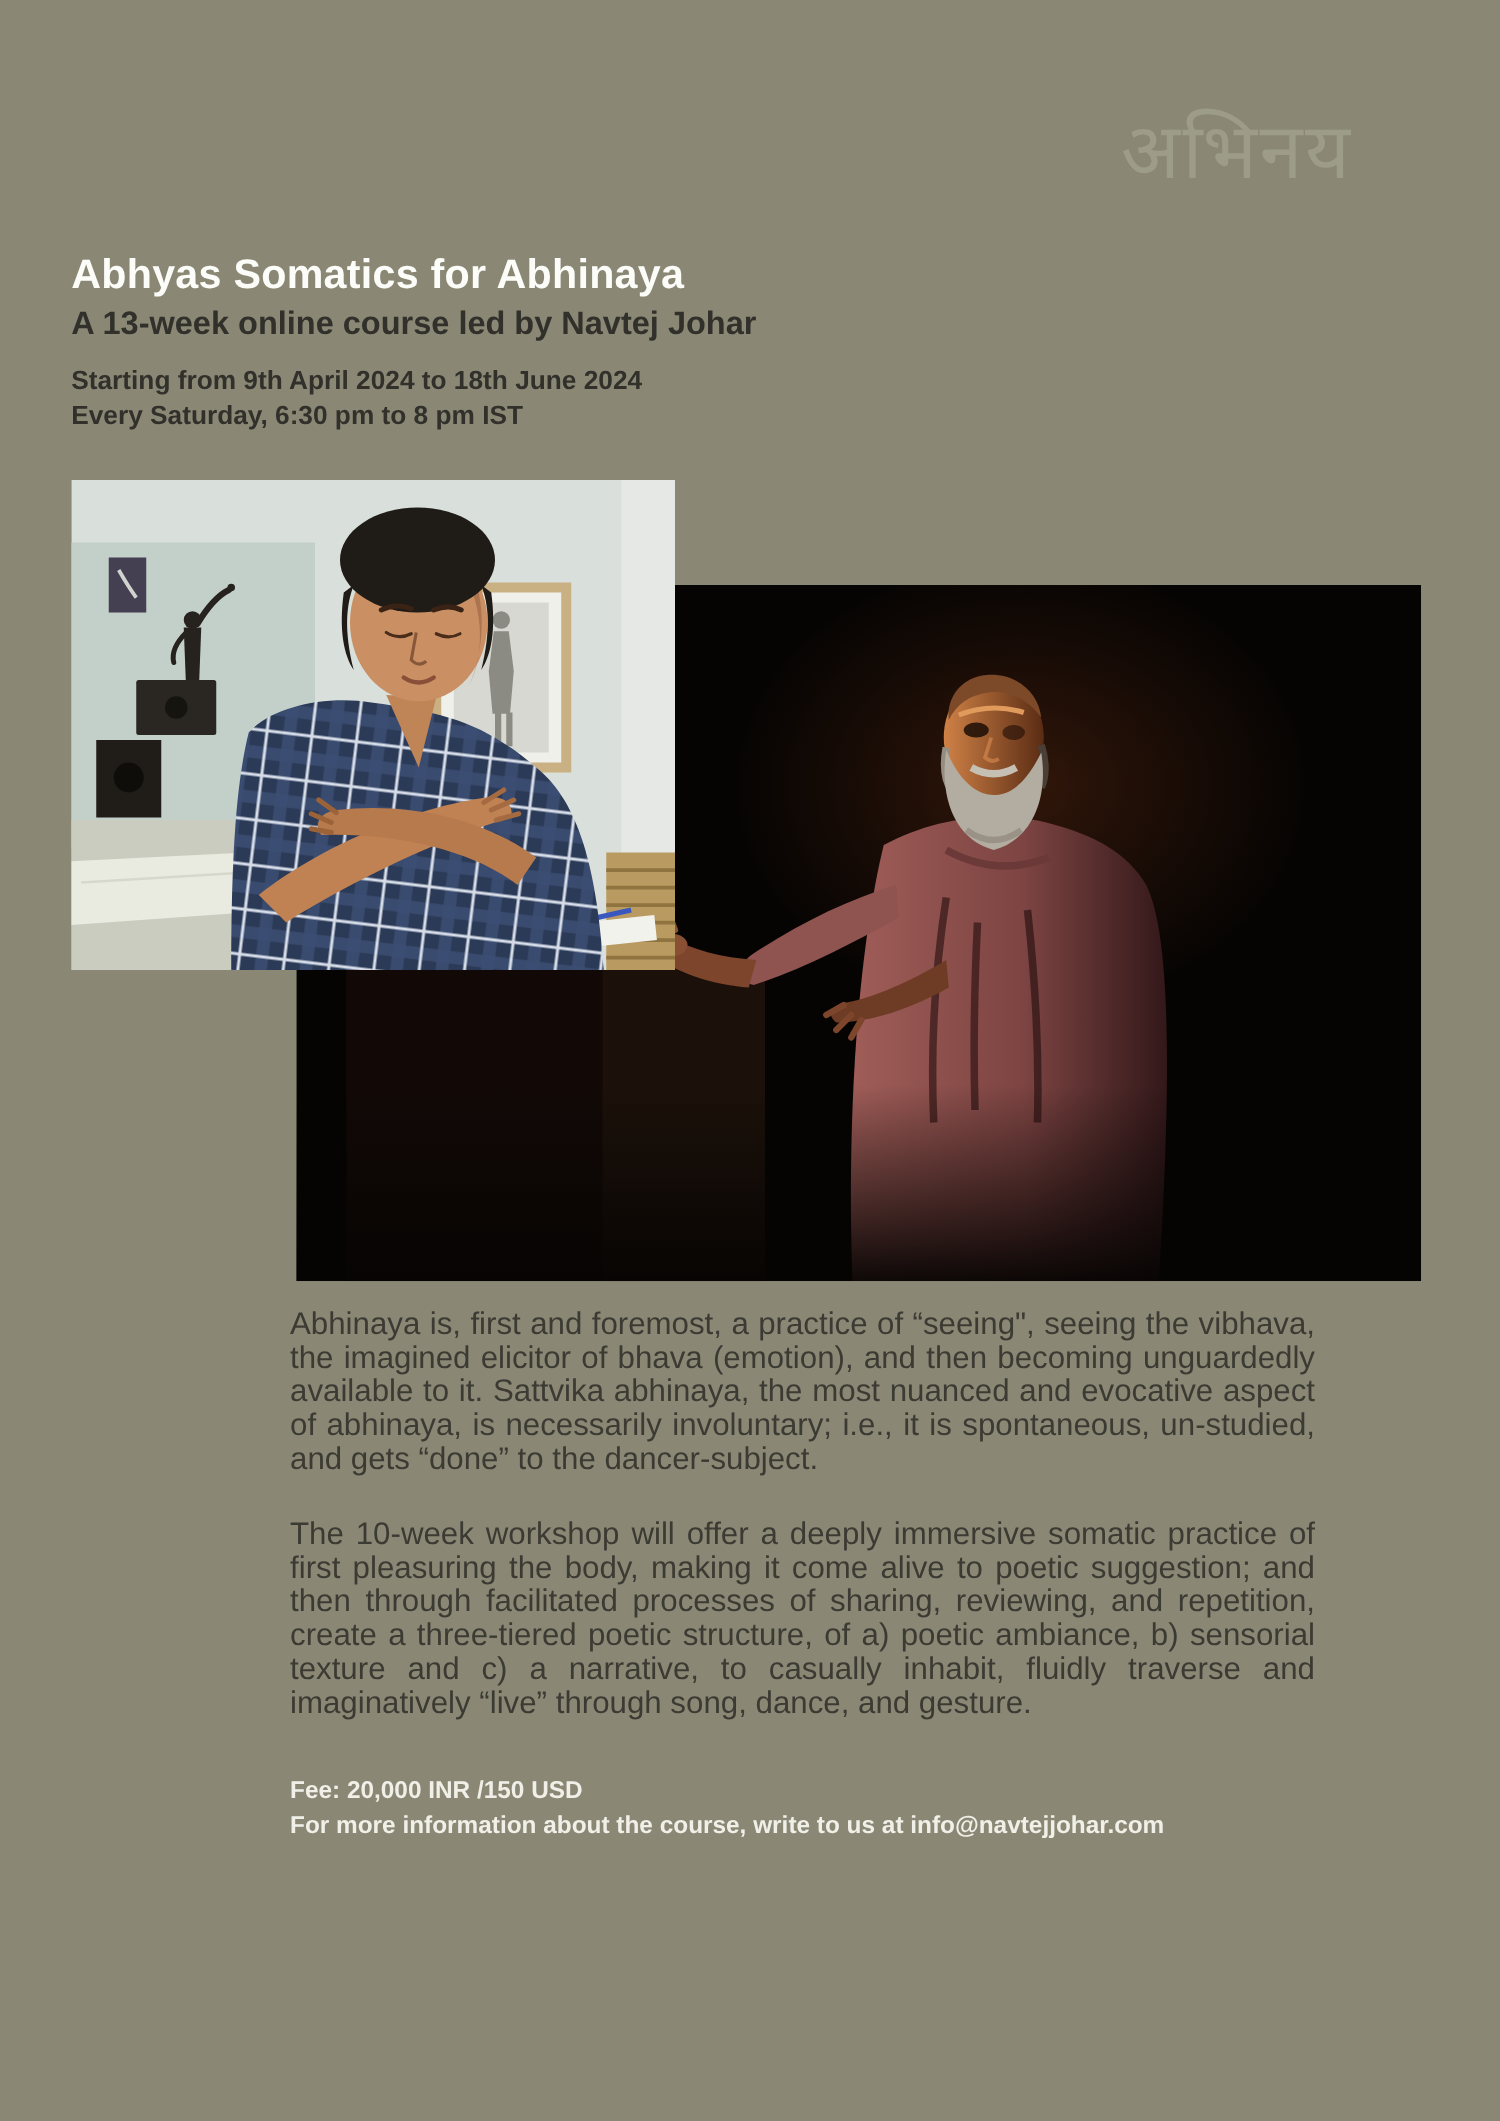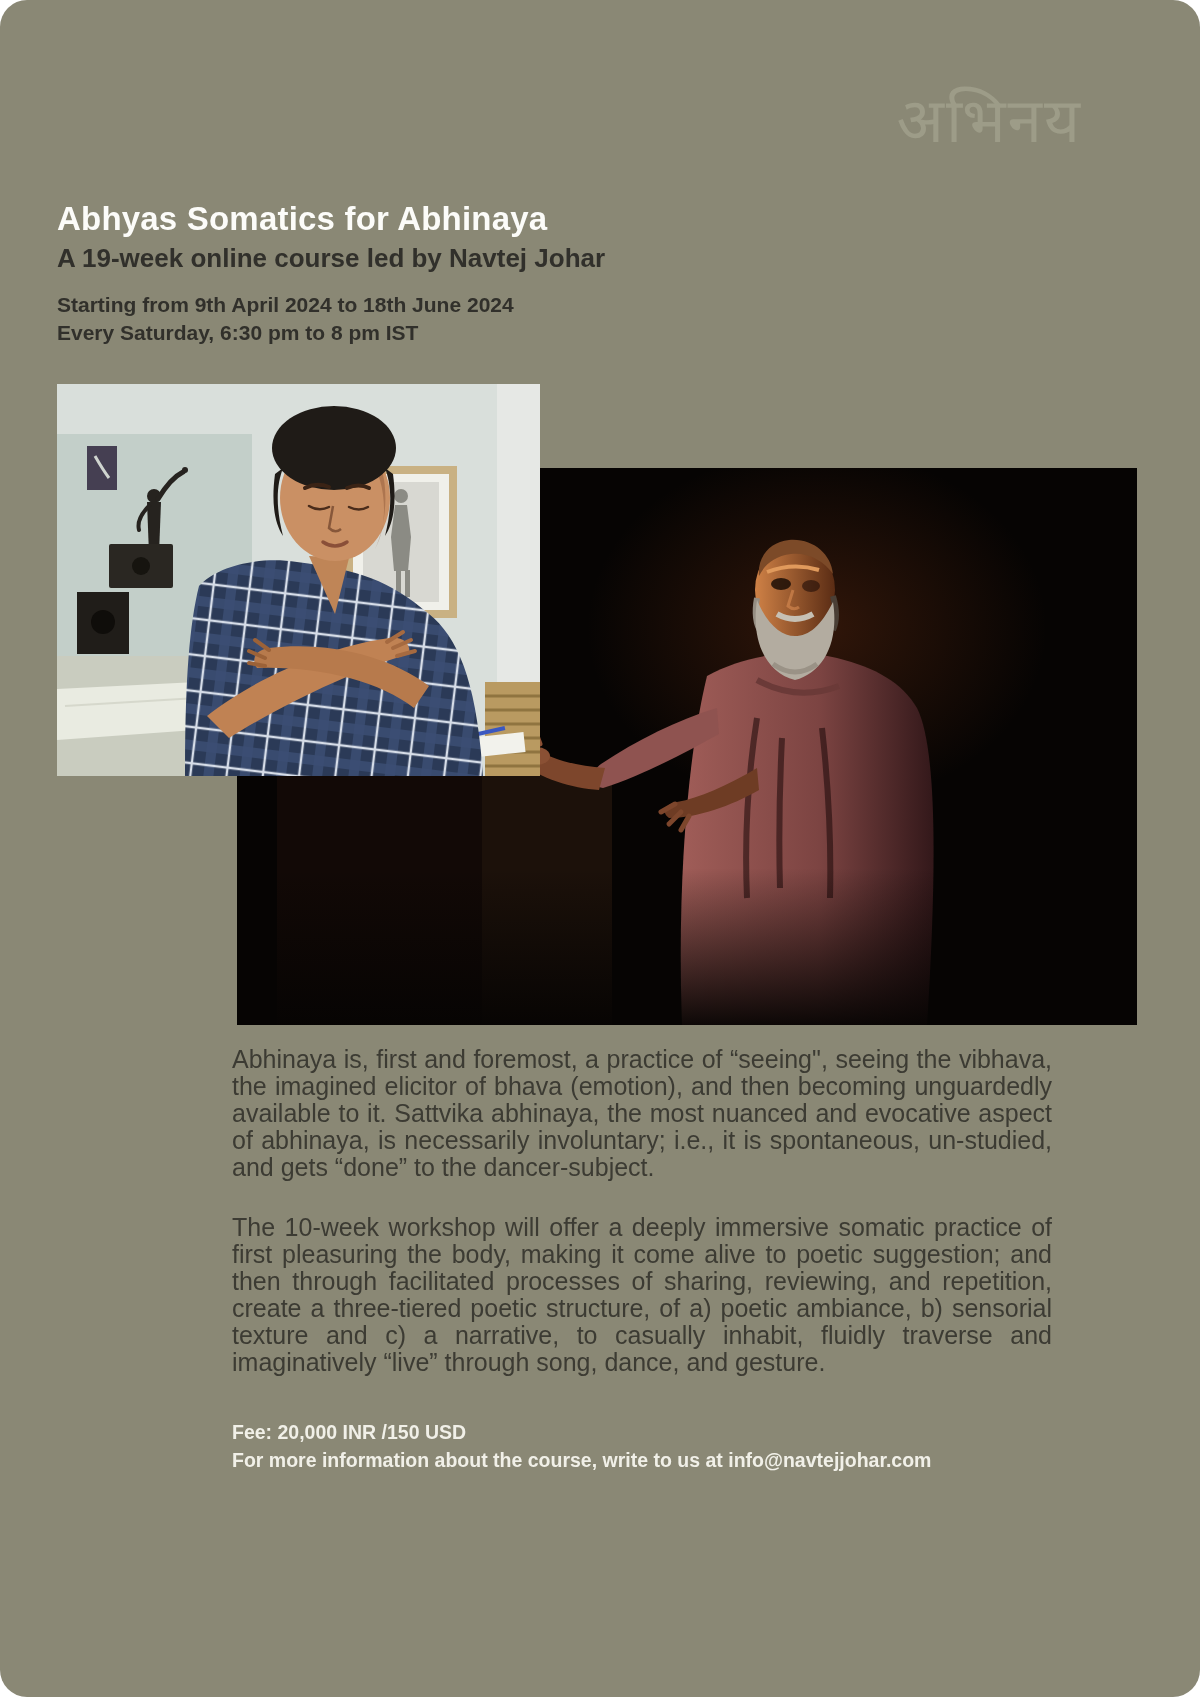--- a/index.html
+++ b/index.html
@@ -1,20 +1,19 @@
 <!DOCTYPE html>
 <html><head>
 <meta charset="utf-8">
 <style>
   html,body{margin:0;padding:0;}
   #poster{
     position:relative; width:1200px; height:1697px; overflow:hidden;
     background:#8a8875;
     font-family:"Liberation Sans", sans-serif;
-    border-radius:27px;
   }
   .abs{position:absolute;}
   .watermark{
     top:76px; right:118px;
     font-family:"DejaVu Serif", serif;
     font-size:62px; color:#9d9c88; letter-spacing:2px;
   }
   .title{
     left:57px; top:200px; margin:0;
     font-size:33px; font-weight:700; color:#fcfcf9; letter-spacing:.2px;
@@ -52,21 +51,21 @@
   #f-mail{left:815px; top:6px;}
 </style>
 </head>
 <body>
 
 <div id="poster">
 
   <div class="abs watermark">अभिनय</div>
 
   <h1 class="abs title">Abhyas Somatics for Abhinaya</h1>
-  <h2 class="abs subtitle">A 19-week online course led by Navtej Johar</h2>
+  <h2 class="abs subtitle">A 13-week online course led by Navtej Johar</h2>
 
   <div class="abs schedule">
     <div>Starting from 9th April 2024 to 18th June 2024</div>
     <div>Every Saturday, 6:30 pm to 8 pm IST</div>
   </div>
 
   <div class="abs photo left-photo">
     <svg width="483" height="392" viewBox="0 0 483 392" xmlns="http://www.w3.org/2000/svg">
       <defs>
         <pattern id="plaid" width="36" height="36" patternUnits="userSpaceOnUse" patternTransform="rotate(7)">

